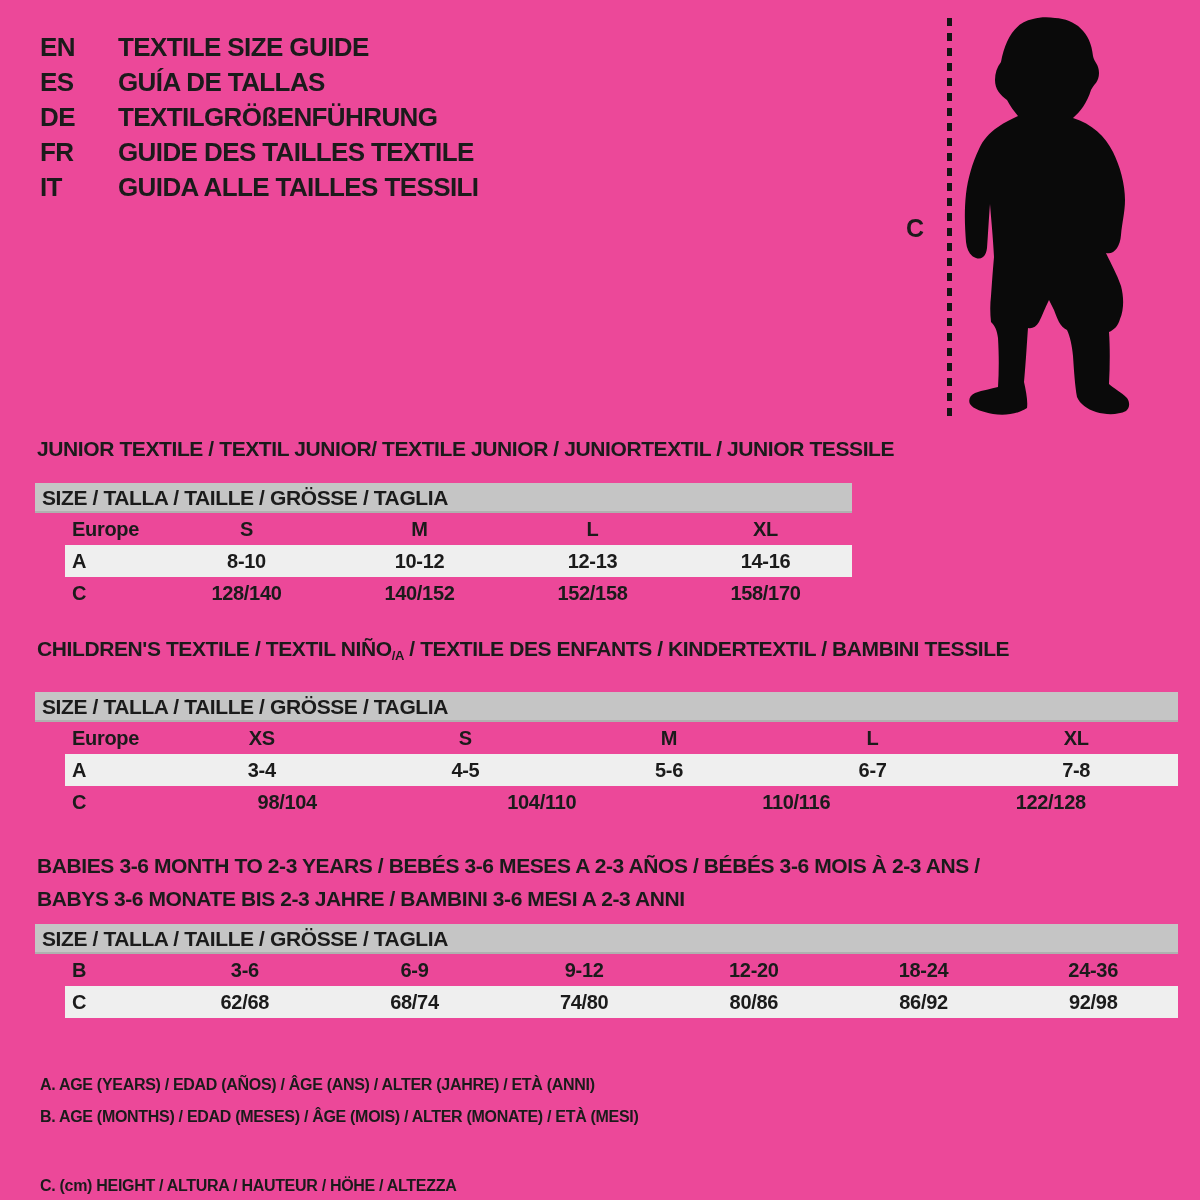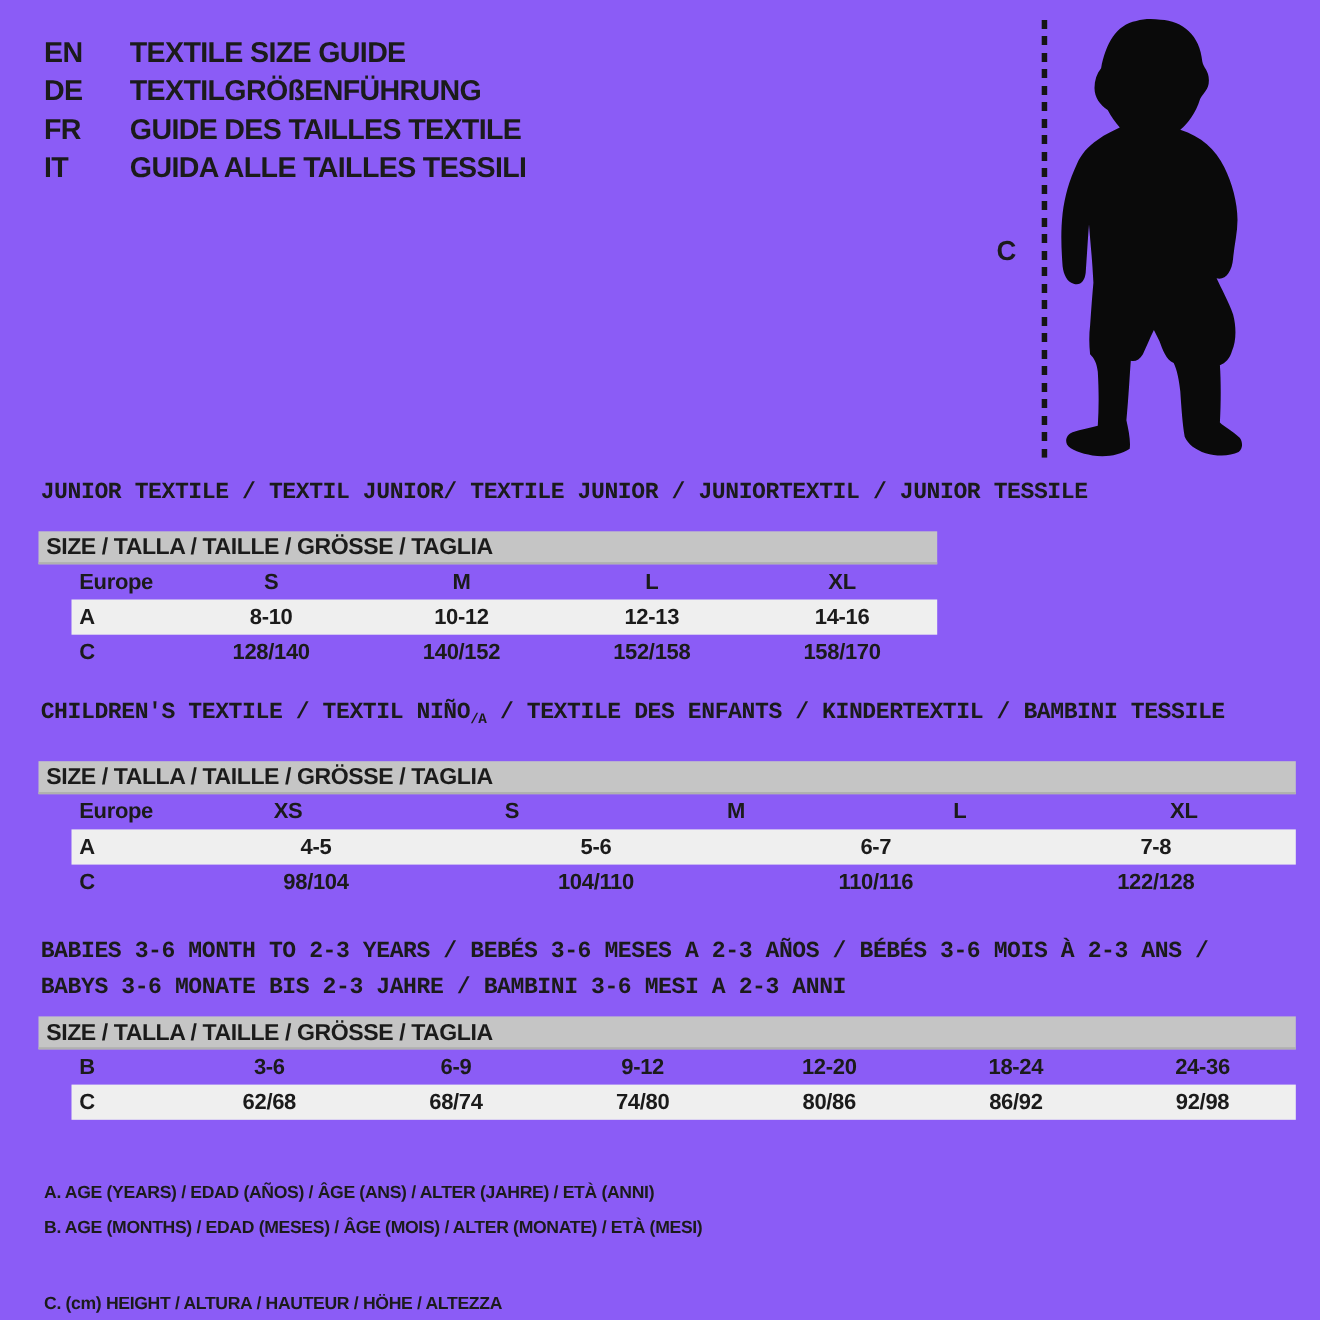--- a/index.html
+++ b/index.html
@@ -3,37 +3,37 @@
 <meta charset="utf-8">
 <style>
   html,body{margin:0;padding:0;}
   body{
     width:1200px;height:1200px;
     background:#fbfbfb;
     font-family:"Liberation Sans","DejaVu Sans",sans-serif;
     color:#1b1b1b;
     -webkit-font-smoothing:antialiased;
   }
-  .sheet{position:relative;width:1200px;height:1200px;overflow:hidden;background:#8b5cf6;}
+  .sheet{position:relative;width:1200px;height:1200px;overflow:hidden;background:#ec4899;}
 
   
   .lang-list{position:absolute;left:40px;top:30px;}
   .lang-row{display:flex;height:35px;align-items:center;
     font-size:26px;font-weight:700;letter-spacing:-0.6px;white-space:nowrap;}
   .lang-code{width:78px;flex:0 0 78px;}
 
   
   .dim-line{position:absolute;left:947px;top:18px;width:5px;height:398px;
     background:repeating-linear-gradient(180deg,#151515 0 8px,transparent 8px 15px);}
   .dim-label{position:absolute;left:906px;top:214px;font-size:25px;font-weight:700;}
   .toddler{position:absolute;left:963px;top:16px;width:175px;height:402px;}
 
   
   .section-title{position:absolute;font-size:21px;font-weight:700;
-    letter-spacing:-0.4px;white-space:nowrap;font-family:Liberation Mono, monospace;}
+    letter-spacing:-0.4px;white-space:nowrap;}
   .size-table{position:absolute;left:35px;}
   .bar{height:30px;line-height:30px;background:#c5c5c5;border-bottom:2px solid #b0b0b0;
     box-sizing:border-box;font-size:21px;font-weight:700;letter-spacing:-0.4px;padding-left:7px;}
   .trow{display:flex;height:32px;line-height:32px;font-size:20px;font-weight:700;letter-spacing:-0.3px;margin-left:30px;}
   .trow .lbl{flex:0 0 95px;width:95px;padding-left:7px;box-sizing:border-box;text-align:left;}
   .trow .val{flex:1;text-align:center;}
   .shade{background:#efefef;}
   #junior-title{left:37px;top:437px;}
   #junior-table{top:483px;width:817px;}
   #children-title{left:37px;top:637px;}
@@ -52,20 +52,24 @@
 </style>
 </head>
 <body>
 
 <div class="sheet">
 
   <div class="lang-list">
     <div class="lang-row">
       <span class="lang-code">EN</span>
       <span class="lang-label">TEXTILE SIZE GUIDE</span>
+    </div>
+    <div class="lang-row">
+      <span class="lang-code">ES</span>
+      <span class="lang-label">GUÍA DE TALLAS</span>
     </div>
     <div class="lang-row">
       <span class="lang-code">DE</span>
       <span class="lang-label">TEXTILGRÖßENFÜHRUNG</span>
     </div>
     <div class="lang-row">
       <span class="lang-code">FR</span>
       <span class="lang-label">GUIDE DES TAILLES TEXTILE</span>
     </div>
     <div class="lang-row">
@@ -159,20 +163,21 @@
     <div class="trow">
       <div class="lbl">Europe</div>
       <div class="val">XS</div>
       <div class="val">S</div>
       <div class="val">M</div>
       <div class="val">L</div>
       <div class="val">XL</div>
     </div>
     <div class="trow shade">
       <div class="lbl">A</div>
+      <div class="val">3-4</div>
       <div class="val">4-5</div>
       <div class="val">5-6</div>
       <div class="val">6-7</div>
       <div class="val">7-8</div>
     </div>
     <div class="trow">
       <div class="lbl">C</div>
       <div class="val">98/104</div>
       <div class="val">104/110</div>
       <div class="val">110/116</div>

